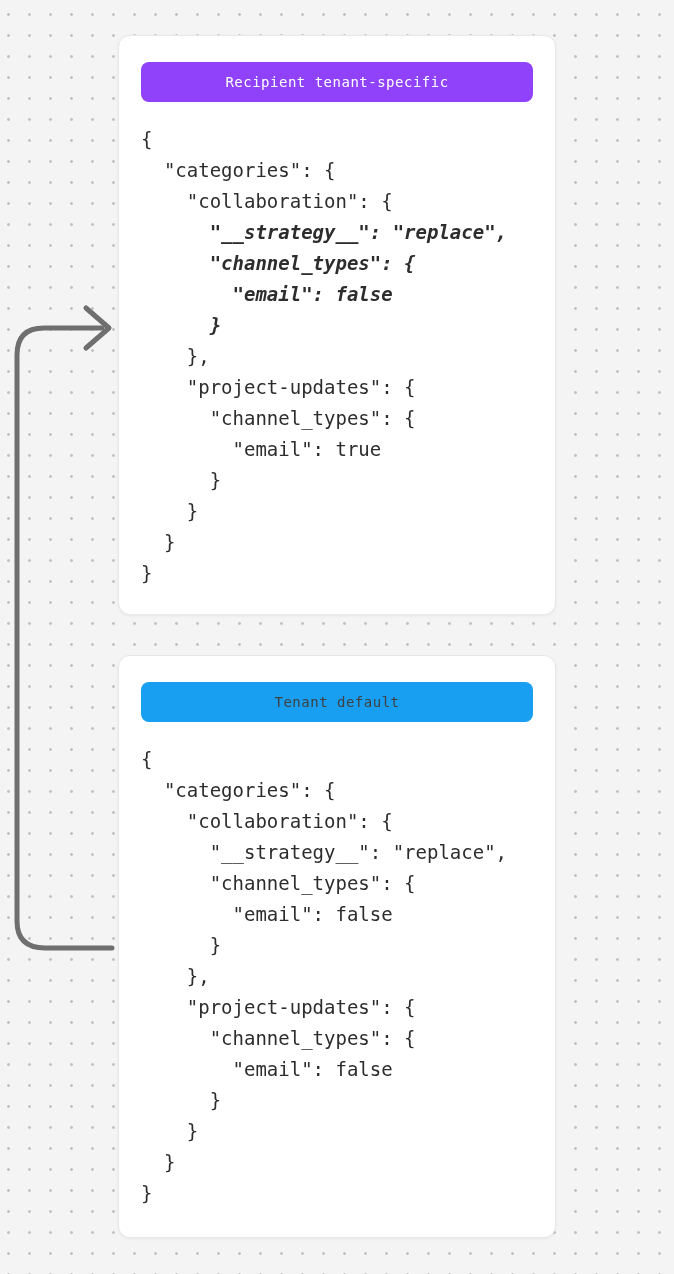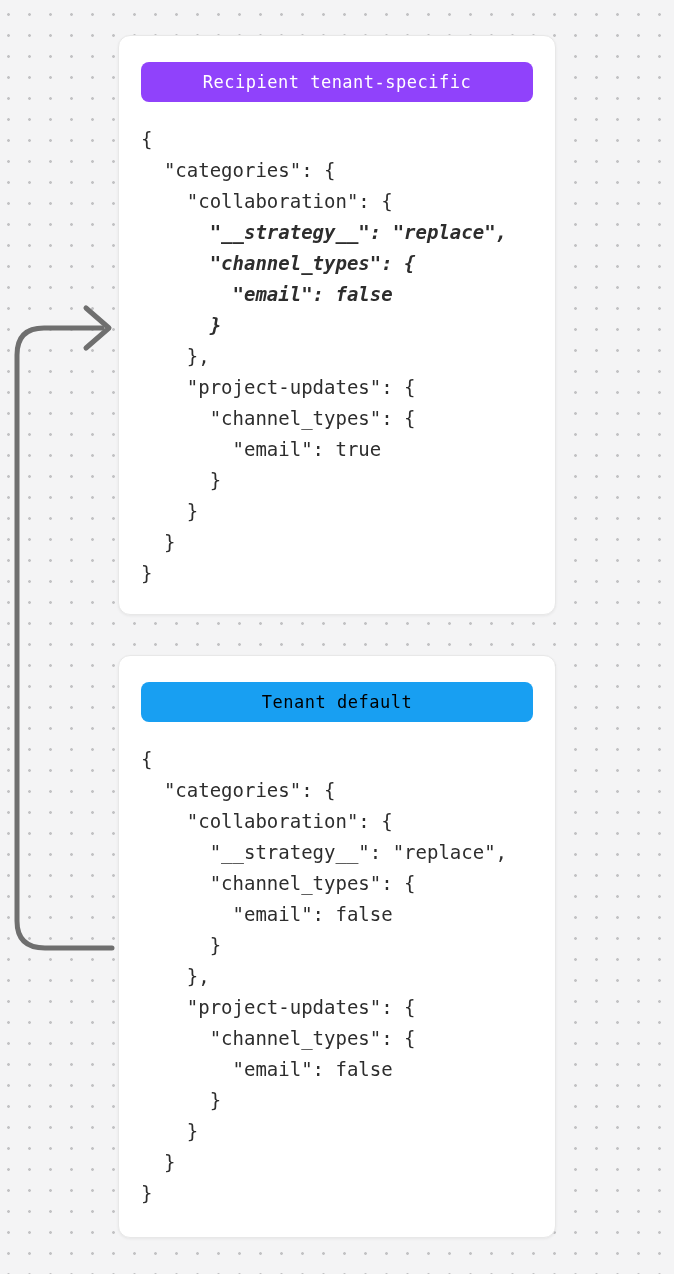--- a/index.html
+++ b/index.html
@@ -34,21 +34,21 @@
   }
   .card-top { top: 35px; height: 580px; }
   .card-bottom { top: 655px; height: 583px; }
   .badge {
     height: 40px;
     border-radius: 8px;
     display: flex;
     align-items: center;
     justify-content: center;
     color: #ffffff;
-    font-size: 17px;
+    font-size: 14px;
     letter-spacing: 0.5px;
     margin-bottom: 22px;
     white-space: pre;
   }
   .code {
     margin: 0;
     font-family: inherit;
     font-size: 19px;
     line-height: 31px;
     color: #2d2d2d;
@@ -69,17 +69,17 @@
     <path d="M 112 948 L 45 948 Q 17 948 17 921 L 17 355 Q 17 328 44 328 L 102 328" fill="none" stroke="#6f6f6f" stroke-width="5" stroke-linecap="round" stroke-linejoin="round"></path>
     <path d="M 86 308 L 109 328 L 86 348" fill="none" stroke="#6f6f6f" stroke-width="5" stroke-linecap="round" stroke-linejoin="round"></path>
   </svg>
 
   <div class="card card-top">
     <div class="badge" style="background: rgb(144, 66, 251); color: rgb(255, 255, 255);">Recipient tenant-specific</div>
     <pre class="code"><span class="line">{</span><span class="line">  "categories": {</span><span class="line">    "collaboration": {</span><span class="line em">      "__strategy__": "replace",</span><span class="line em">      "channel_types": {</span><span class="line em">        "email": false</span><span class="line em">      }</span><span class="line">    },</span><span class="line">    "project-updates": {</span><span class="line">      "channel_types": {</span><span class="line">        "email": true</span><span class="line">      }</span><span class="line">    }</span><span class="line">  }</span><span class="line">}</span></pre>
   </div>
 
   <div class="card card-bottom">
-    <div class="badge" style="background: rgb(24, 159, 242); color: #000000; text-align: right;">Tenant default</div>
+    <div class="badge" style="background: rgb(24, 159, 242); color: #404040; text-align: right;">Tenant default</div>
     <pre class="code"><span class="line">{</span><span class="line">  "categories": {</span><span class="line">    "collaboration": {</span><span class="line">      "__strategy__": "replace",</span><span class="line">      "channel_types": {</span><span class="line">        "email": false</span><span class="line">      }</span><span class="line">    },</span><span class="line">    "project-updates": {</span><span class="line">      "channel_types": {</span><span class="line">        "email": false</span><span class="line">      }</span><span class="line">    }</span><span class="line">  }</span><span class="line">}</span></pre>
   </div>
 
 </div>
 
 </body></html>

